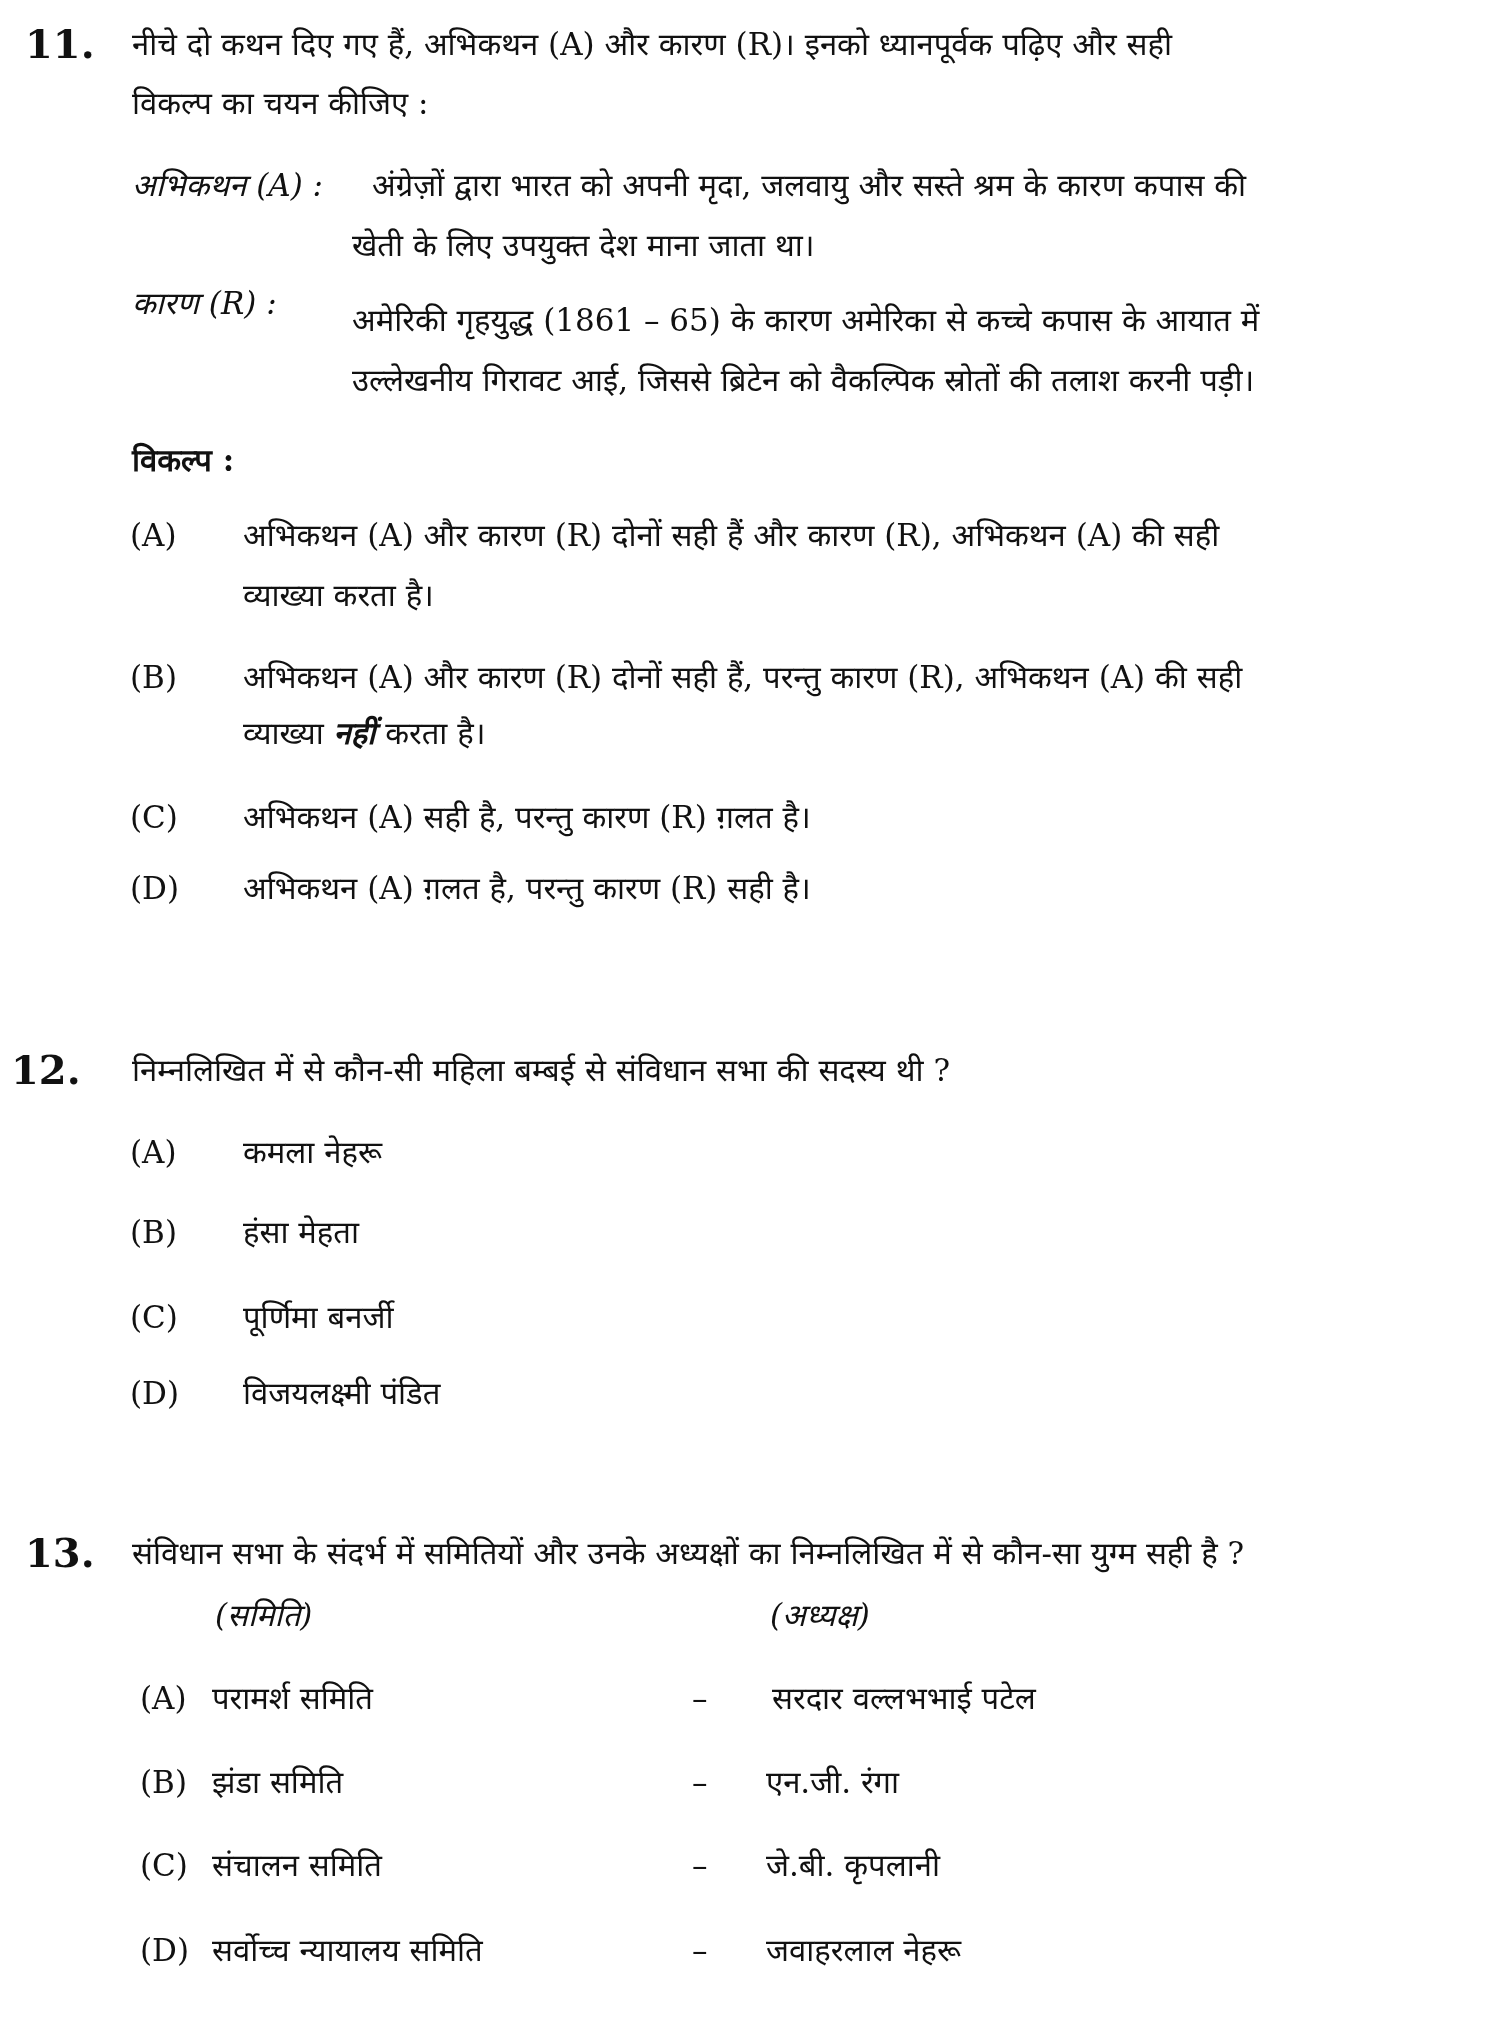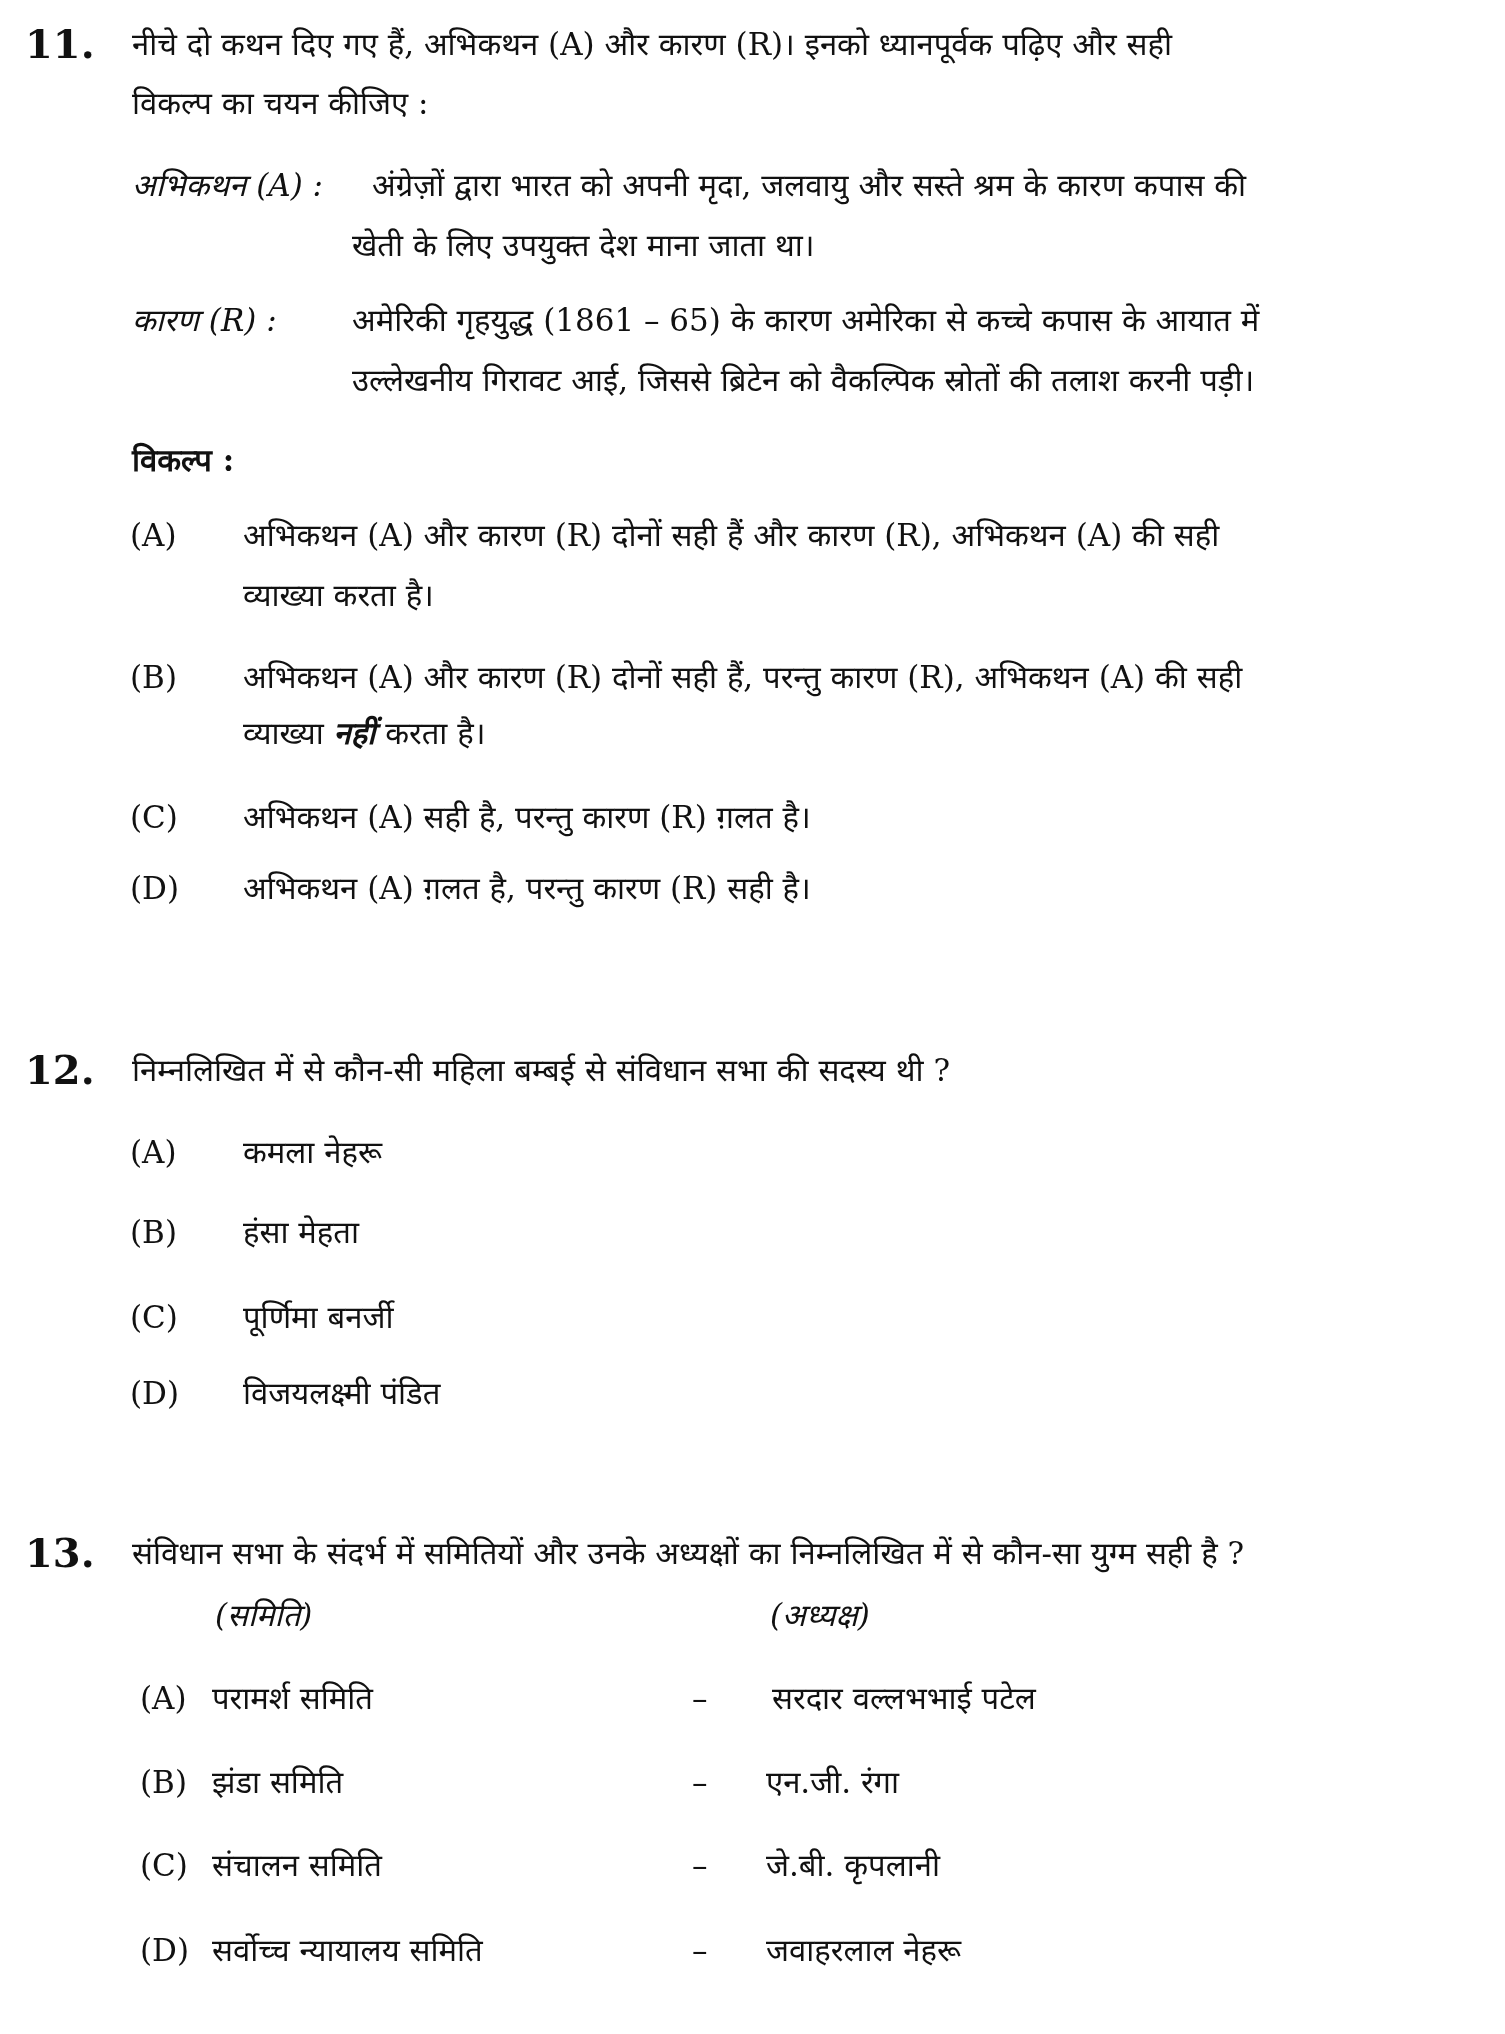--- a/index.html
+++ b/index.html
@@ -18,21 +18,21 @@
   <div class="ln qnum" style="left:25px; top:24px;">11.</div>
   <div class="ln just" style="left:132px; top:24px; width:1310px;">
       <span>नीचे दो कथन दिए गए हैं, अभिकथन (A) और कारण (R)। इनको ध्यानपूर्वक पढ़िए और सही</span>
     </div>
   <div class="ln" style="left:132px; top:83px;">विकल्प का चयन कीजिए :</div>
 
   <div class="ln it" style="left:132px; top:165px;">अभिकथन (A) :</div>
   <div class="ln" style="left:372px; top:165px;">अंग्रेज़ों द्वारा भारत को अपनी मृदा, जलवायु और सस्ते श्रम के कारण कपास की</div>
   <div class="ln" style="left:352px; top:225px;">खेती के लिए उपयुक्त देश माना जाता था।</div>
 
-  <div class="ln it" style="left:132px; top:300px;text-align:center;">कारण (R) :</div>
+  <div class="ln it" style="left:132px; top:283px;text-align:center;">कारण (R) :</div>
   <div class="ln" style="left:352px; top:300px;">अमेरिकी गृहयुद्ध (1861 – 65) के कारण अमेरिका से कच्चे कपास के आयात में</div>
   <div class="ln" style="left:352px; top:360px;">उल्लेखनीय गिरावट आई, जिससे ब्रिटेन को वैकल्पिक स्रोतों की तलाश करनी पड़ी।</div>
 
   <div class="ln bold" style="left:132px; top:440px;">विकल्प :</div>
 
   <div>
     <div class="ln" style="left:130px; top:515px;">(A)</div>
     <div class="ln" style="left:243px; top:515px;">अभिकथन (A) और कारण (R) दोनों सही हैं और कारण (R), अभिकथन (A) की सही</div>
     <div class="ln" style="left:243px; top:575px;">व्याख्या करता है।</div>
   </div>
@@ -48,21 +48,21 @@
     <div class="ln" style="left:243px; top:797px;">अभिकथन (A) सही है, परन्तु कारण (R) ग़लत है।</div>
   </div>
 
   <div>
     <div class="ln" style="left:130px; top:868px;">(D)</div>
     <div class="ln" style="left:243px; top:868px;">अभिकथन (A) ग़लत है, परन्तु कारण (R) सही है।</div>
   </div>
 </div>
 
 <div>
-  <div class="ln qnum" style="left:25px; top:1050px;text-align:right;">12.</div>
+  <div class="ln qnum" style="left:11px; top:1050px;text-align:right;">12.</div>
   <div class="ln" style="left:132px; top:1050px;">निम्नलिखित में से कौन-सी महिला बम्बई से संविधान सभा की सदस्य थी ?</div>
 
   <div>
     <div class="ln" style="left:130px; top:1132px;">(A)</div>
     <div class="ln" style="left:243px; top:1132px;">कमला नेहरू</div>
   </div>
   <div>
     <div class="ln" style="left:130px; top:1212px;">(B)</div>
     <div class="ln" style="left:243px; top:1212px;">हंसा मेहता</div>
   </div>

